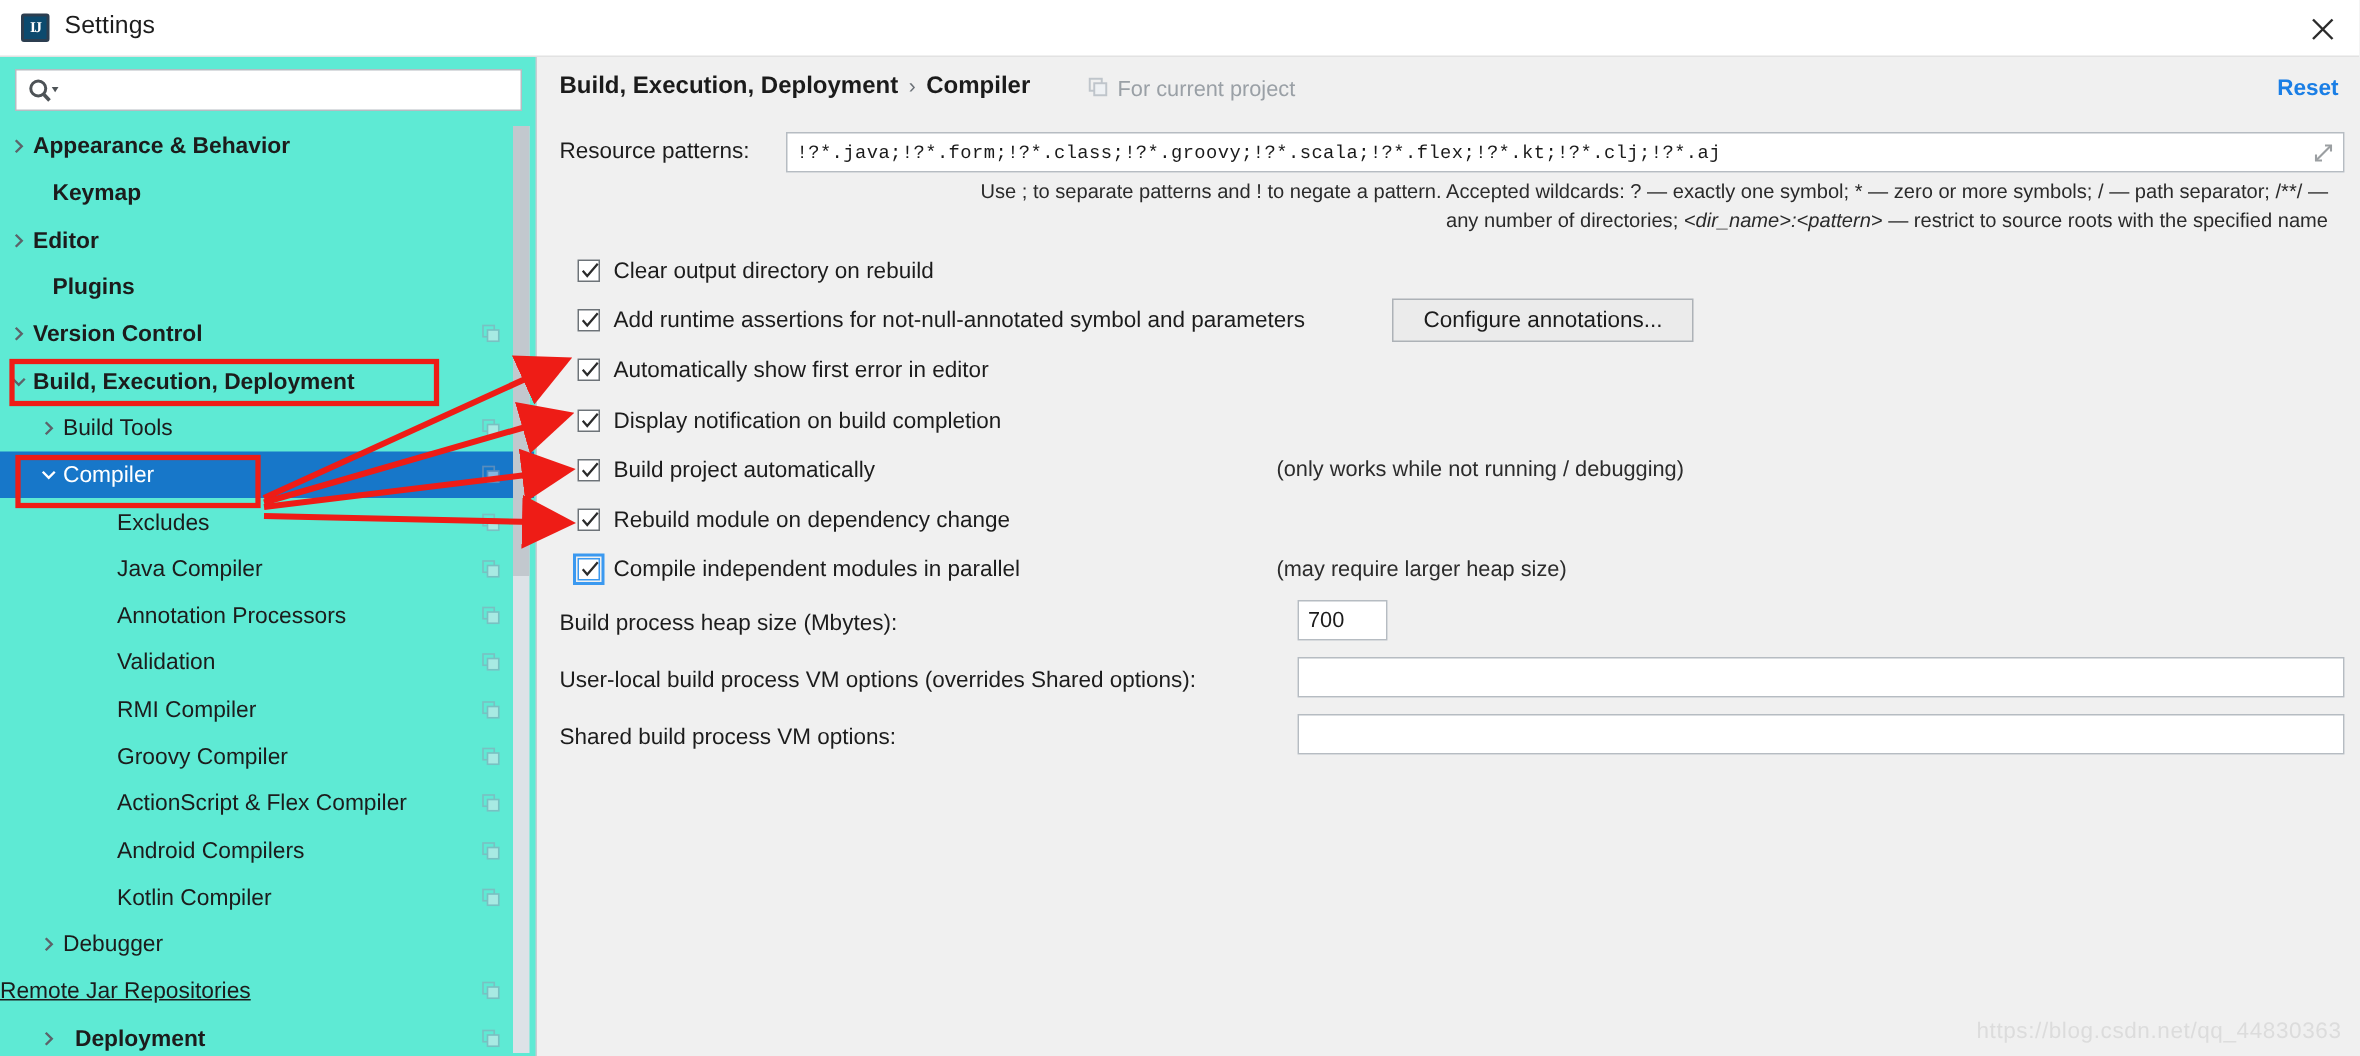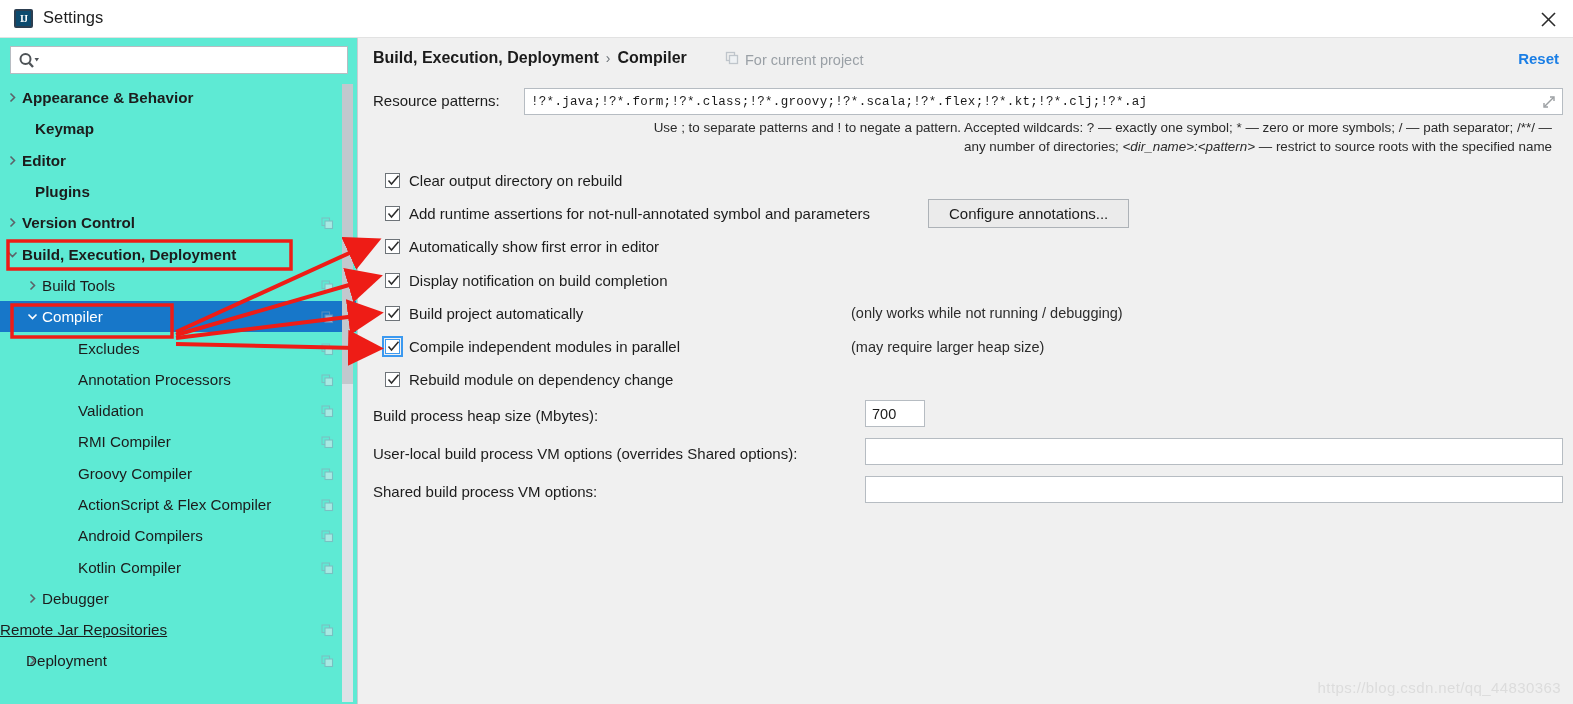--- a/index.html
+++ b/index.html
@@ -422,20 +422,27 @@
             </svg></span>
         </div>
         <div class="tree-row">
           <span class="lbl" style="margin-left: 78px;">Excludes</span>
           <span class="copy-badge"><svg width="13" height="13" viewBox="0 0 13 13">
               <rect x="1" y="1" width="7.5" height="7.5" fill="none" stroke="#8fa0b4" stroke-width="1.1"></rect>
               <rect x="4" y="4" width="7.5" height="7.5" fill="#e6ebf0" stroke="#8fa0b4" stroke-width="1.1"></rect>
             </svg></span>
         </div>
         <div class="tree-row">
+          <span class="lbl" style="margin-left: 78px;">Java Compiler</span>
+          <span class="copy-badge"><svg width="13" height="13" viewBox="0 0 13 13">
+              <rect x="1" y="1" width="7.5" height="7.5" fill="none" stroke="#8fa0b4" stroke-width="1.1"></rect>
+              <rect x="4" y="4" width="7.5" height="7.5" fill="#e6ebf0" stroke="#8fa0b4" stroke-width="1.1"></rect>
+            </svg></span>
+        </div>
+        <div class="tree-row">
           <span class="lbl" style="margin-left: 78px;">Annotation Processors</span>
           <span class="copy-badge"><svg width="13" height="13" viewBox="0 0 13 13">
               <rect x="1" y="1" width="7.5" height="7.5" fill="none" stroke="#8fa0b4" stroke-width="1.1"></rect>
               <rect x="4" y="4" width="7.5" height="7.5" fill="#e6ebf0" stroke="#8fa0b4" stroke-width="1.1"></rect>
             </svg></span>
         </div>
         <div class="tree-row">
           <span class="lbl" style="margin-left: 78px;">Validation</span>
           <span class="copy-badge"><svg width="13" height="13" viewBox="0 0 13 13">
               <rect x="1" y="1" width="7.5" height="7.5" fill="none" stroke="#8fa0b4" stroke-width="1.1"></rect>
@@ -491,21 +498,21 @@
               <rect x="1" y="1" width="7.5" height="7.5" fill="none" stroke="#8fa0b4" stroke-width="1.1"></rect>
               <rect x="4" y="4" width="7.5" height="7.5" fill="#e6ebf0" stroke="#8fa0b4" stroke-width="1.1"></rect>
             </svg></span>
         </div>
         <div class="tree-row">
           <span class="chev" style="left: 24px;">
             <svg width="11" height="11" viewBox="0 0 11 11">
               <path d="M3.5 1.5 L7.5 5.5 L3.5 9.5" fill="none" stroke="currentColor" stroke-width="1.6"></path>
             </svg>
           </span>
-          <span class="lbl" style="margin-left: 26px;">Deployment</span>
+          <span class="lbl" style="margin-left: 50px; font-weight: bold;">Deployment</span>
           <span class="copy-badge"><svg width="13" height="13" viewBox="0 0 13 13">
               <rect x="1" y="1" width="7.5" height="7.5" fill="none" stroke="#8fa0b4" stroke-width="1.1"></rect>
               <rect x="4" y="4" width="7.5" height="7.5" fill="#e6ebf0" stroke="#8fa0b4" stroke-width="1.1"></rect>
             </svg></span>
         </div>
       </div>
 
     <div class="sb-track"></div>
     <div class="sb-thumb"></div>
   </div>
@@ -584,35 +591,35 @@
         <div class="chk-row">
           <span class="cb">
             <svg width="13" height="13" viewBox="0 0 13 13">
               <path d="M1.5 6.5 L4.5 10 L11.5 1.8" fill="none" stroke="#2c2c2c" stroke-width="1.5"></path>
             </svg>
           </span>
           <span class="chk-lbl">Build project automatically</span>
           <span class="chk-note">(only works while not running / debugging)</span>
         </div>
         <div class="chk-row">
+          <span class="cb">
+            <svg width="13" height="13" viewBox="0 0 13 13">
+              <path d="M1.5 6.5 L4.5 10 L11.5 1.8" fill="none" stroke="#2c2c2c" stroke-width="1.5"></path>
+            </svg>
+          </span>
+          <span class="chk-lbl">Rebuild module on dependency change</span>
+        </div>
+        <div class="chk-row">
           <span class="cb focused">
             <svg width="13" height="13" viewBox="0 0 13 13">
               <path d="M1.5 6.5 L4.5 10 L11.5 1.8" fill="none" stroke="#2c2c2c" stroke-width="1.5"></path>
             </svg>
           </span>
           <span class="chk-lbl">Compile independent modules in parallel</span>
           <span class="chk-note">(may require larger heap size)</span>
-        </div>
-        <div class="chk-row">
-          <span class="cb">
-            <svg width="13" height="13" viewBox="0 0 13 13">
-              <path d="M1.5 6.5 L4.5 10 L11.5 1.8" fill="none" stroke="#2c2c2c" stroke-width="1.5"></path>
-            </svg>
-          </span>
-          <span class="chk-lbl">Rebuild module on dependency change</span>
         </div>
       </div>
 
     <div class="fields" id="fields">
         <div class="fld-row">
           <span class="fld-lbl">Build process heap size (Mbytes):</span>
           <input type="text" class="fld-input heap" placeholder="" value="700" style="">
         </div>
         <div class="fld-row">
           <span class="fld-lbl">User-local build process VM options (overrides Shared options):</span>

